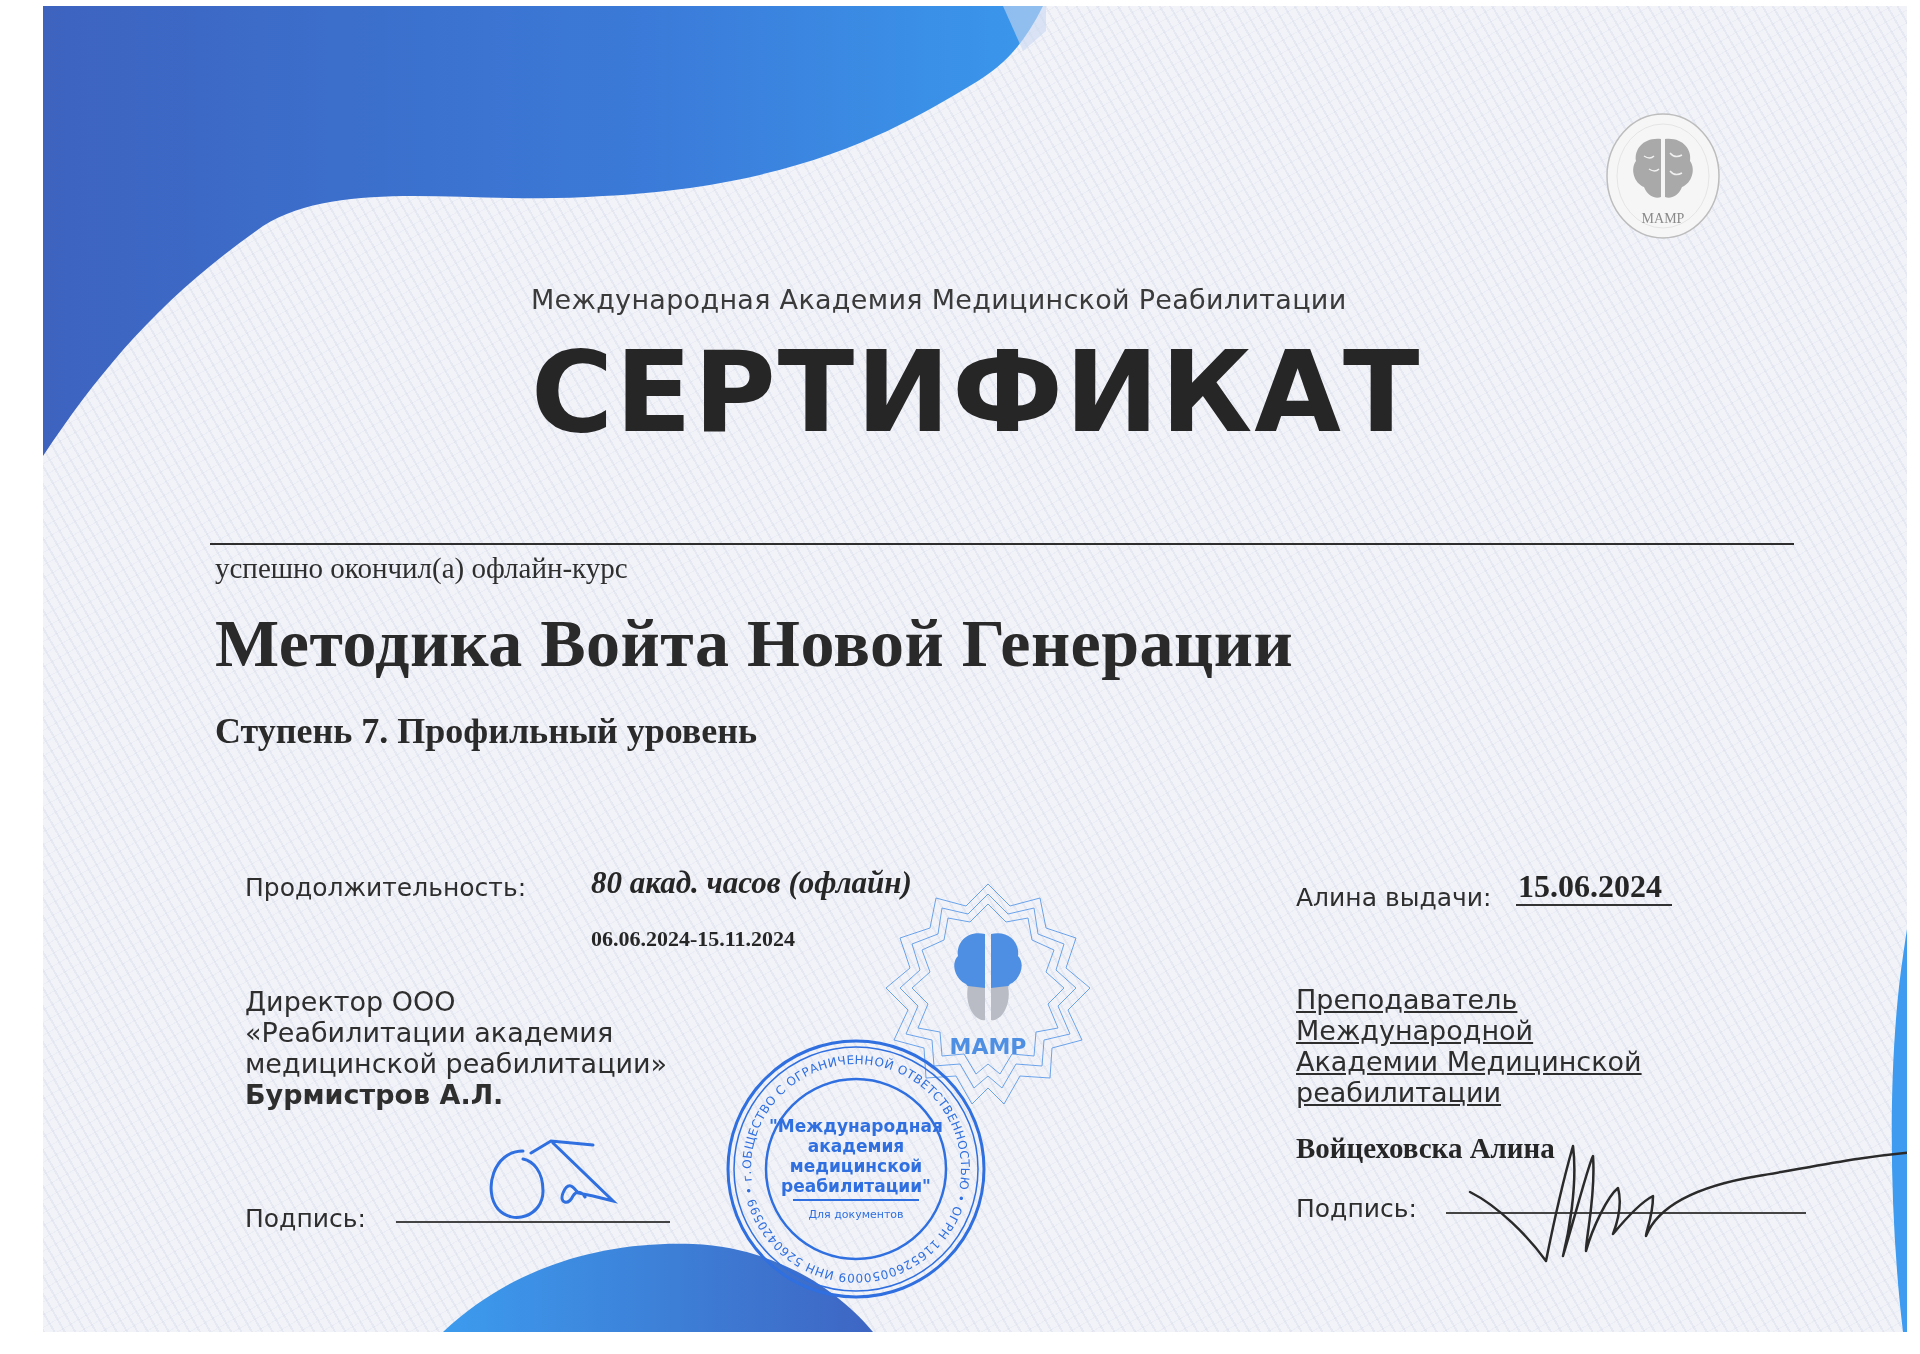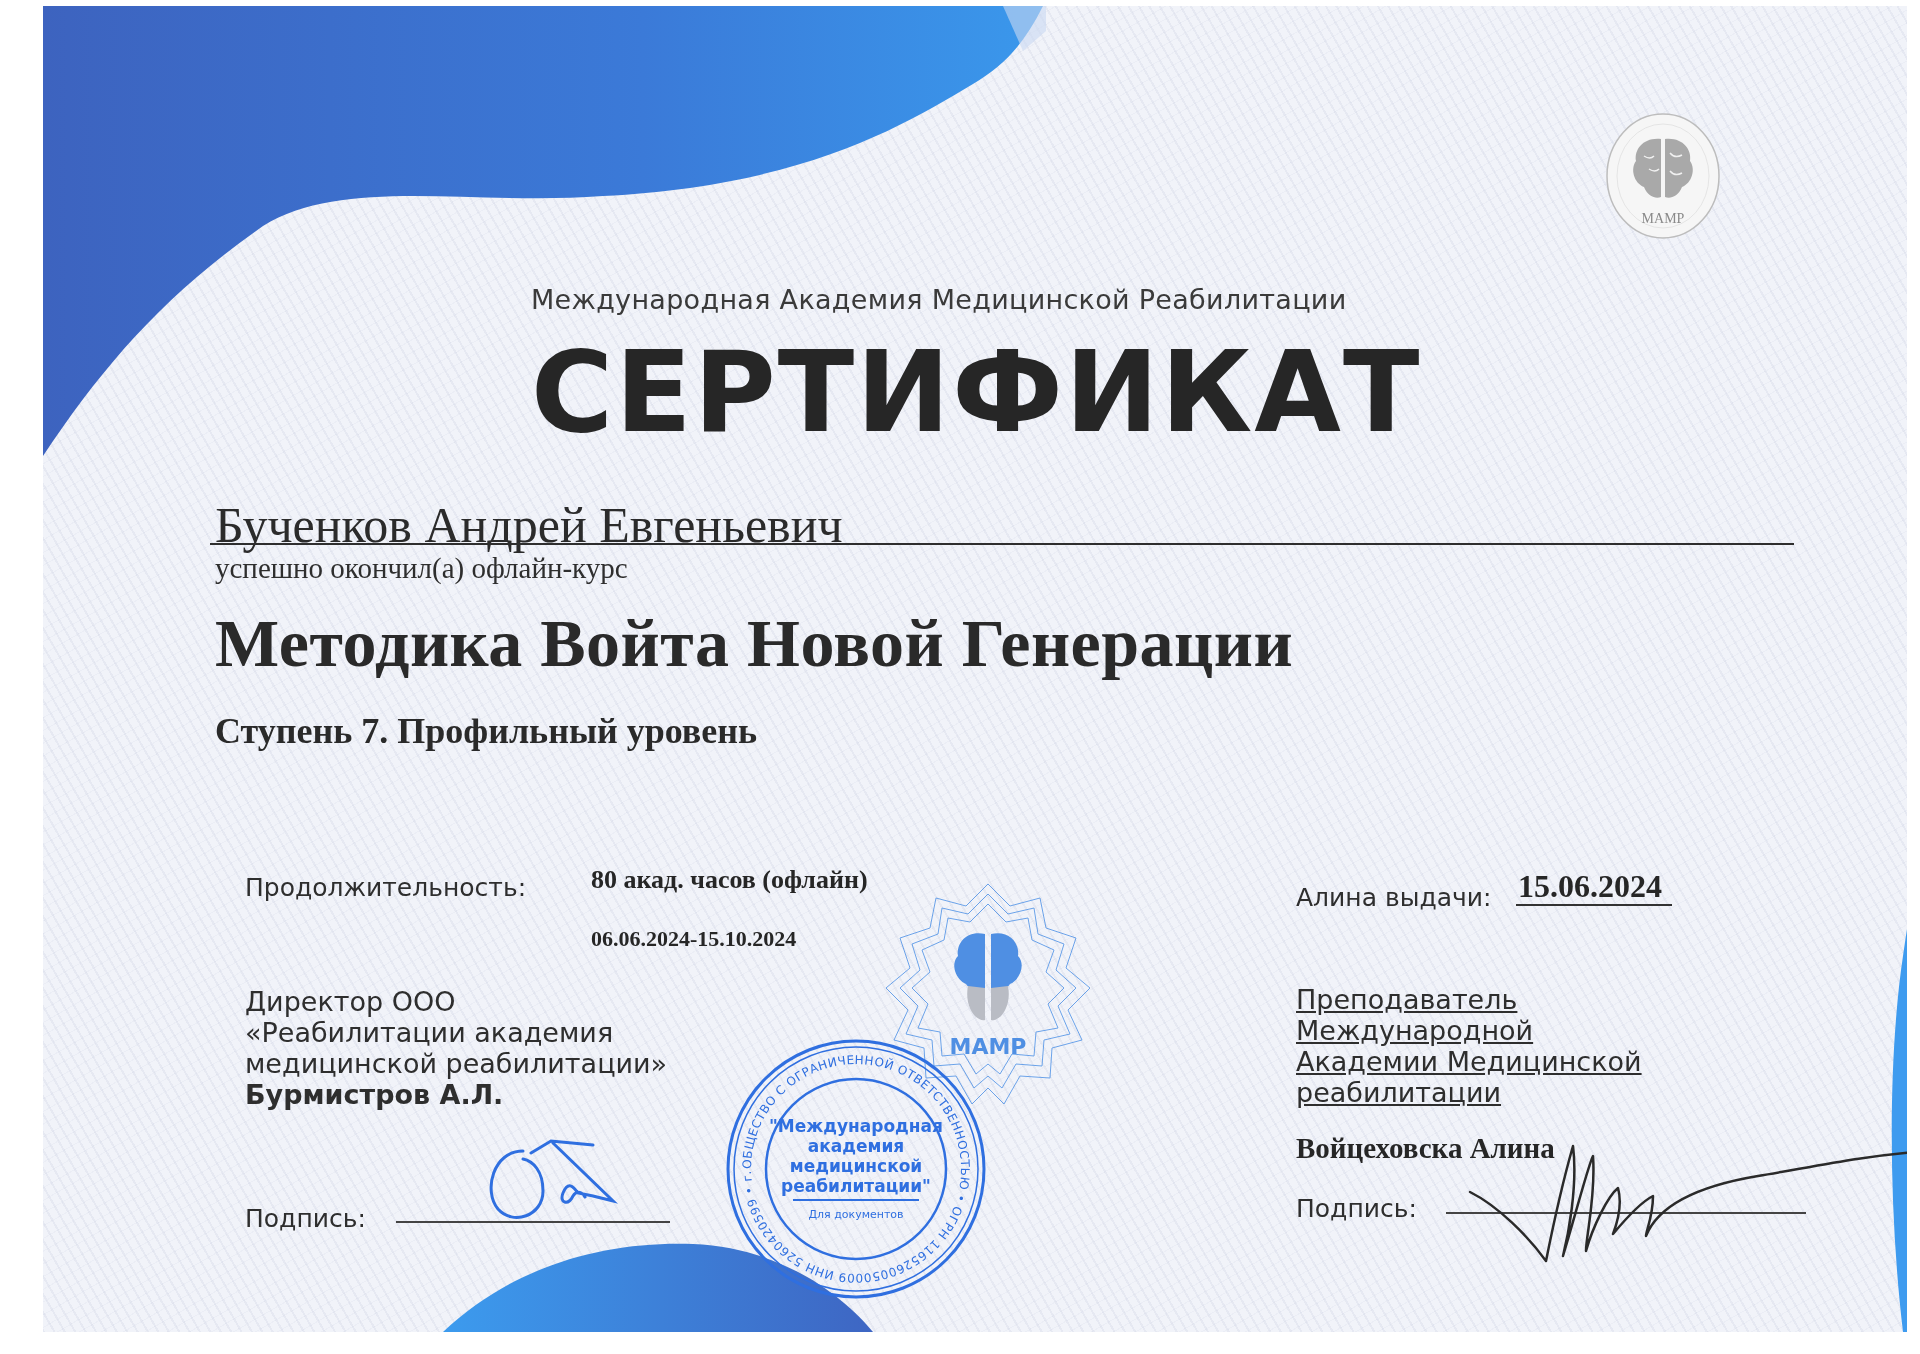--- a/index.html
+++ b/index.html
@@ -19,21 +19,21 @@
   .serif { font-family: "Liberation Serif", serif; }
   .org-name { left: 488px; top: 278px; font-size: 27px; color: #3a3a3a; letter-spacing: 0.3px; }
   .cert-title { left: 488px; top: 330px; font-size: 112px; font-weight: bold; color: #262626; letter-spacing: 2px; line-height: 1; }
   .recipient { left: 172px; top: 490px; font-size: 50px; color: #2b2b2b; }
   .recipient-line { left: 167px; top: 537px; width: 1584px; height: 2px; background: #2e2e2e; }
   .completed { left: 172px; top: 546px; font-size: 29px; color: #2e2e2e; }
   .course { left: 172px; top: 598px; font-size: 68px; font-weight: bold; color: #2a2a2a; letter-spacing: 0.5px; }
   .level { left: 172px; top: 704px; font-size: 36px; font-weight: bold; color: #2a2a2a; }
   .label { font-size: 25px; color: #2e2e2e; text-align: center; }
   .dur-label { left: 202px; top: 867px; }
-  .dur-value { left: 548px; top: 859px; font-size: 26px; font-weight: bold; color: #262626; }
+  .dur-value { left: 548px; top: 859px; font-size: 31px; font-weight: bold; color: #262626; font-style: italic; }
   .dur-dates { left: 548px; top: 920px; font-size: 22px; font-weight: bold; color: #262626; }
   .issue-label { left: 1253px; top: 877px; }
   .issue-value { left: 1475px; top: 862px; font-size: 32px; font-weight: bold; color: #262626; }
   .issue-line { left: 1473px; top: 898px; width: 156px; height: 2px; background: #333; }
   .director { left: 202px; top: 980px; font-size: 27px; line-height: 31px; color: #2e2e2e; }
   .director-name { font-weight: bold; }
   .sign-label { font-size: 25px; color: #2e2e2e; }
   .sig1-label { left: 202px; top: 1198px; }
   .sig1-line { left: 353px; top: 1215px; width: 274px; height: 2px; background: #444; }
   .teacher { left: 1253px; top: 978px; font-size: 27px; line-height: 31px; color: #2e2e2e; text-decoration: underline; }
@@ -76,41 +76,40 @@
     <ellipse cx="59" cy="65" rx="46" ry="52" fill="none" stroke="#e0e0e0" stroke-width="0.8"></ellipse>
     <path d="M57,28 C40,26 30,38 32,50 C26,58 30,72 40,76 C44,86 52,88 57,86 Z" fill="#a9a9a9"></path>
     <path d="M61,28 C78,26 88,38 86,50 C92,58 88,72 78,76 C74,86 66,88 61,86 Z" fill="#a9a9a9"></path>
     <path d="M40,45 q6,4 10,0 M45,58 q6,4 10,0 M66,42 q5,6 12,2 M66,60 q5,6 12,2" stroke="#f0f0f0" stroke-width="1.5" fill="none"></path>
     <text x="59" y="112" text-anchor="middle" font-family="Liberation Serif, serif" font-size="14" fill="#8a8a8a">МАМР</text>
   </svg>
 
   <div class="abs sans org-name">Международная Академия Медицинской Реабилитации</div>
   <div class="abs sans cert-title">СЕРТИФИКАТ</div>
 
-  <div class="abs serif recipient">Бученков Андрей Евгеньевич</div>
   <div class="abs recipient-line"></div>
   <div class="abs serif completed">успешно окончил(а) офлайн-курс</div>
   <div class="abs serif course">Методика Войта Новой Генерации</div>
   <div class="abs serif level">Ступень 7. Профильный уровень</div>
 
   <svg class="abs" style="left:825px;top:870px;" width="240" height="250" viewBox="0 0 240 250">
     <g fill="none" stroke="#4a8fe6" stroke-width="1" opacity="0.8">
       <path d="M120,8 L142,30 L172,22 L178,52 L208,62 L198,92 L222,112 L200,134 L214,164 L184,172 L182,202 L152,200 L136,228 L120,212 L104,228 L88,200 L58,202 L56,172 L26,164 L40,134 L18,112 L42,92 L32,62 L62,52 L68,22 L98,30 Z"></path>
       <path d="M120,18 L140,38 L166,32 L170,58 L196,68 L188,94 L208,112 L190,130 L202,158 L176,164 L174,190 L148,188 L134,212 L120,200 L106,212 L92,188 L66,190 L64,164 L38,158 L50,130 L32,112 L52,94 L44,68 L70,58 L74,32 L100,38 Z"></path>
       <path d="M120,28 L138,46 L160,42 L164,64 L186,74 L178,96 L196,112 L180,128 L190,152 L168,156 L166,180 L144,178 L132,198 L120,188 L108,198 L96,178 L74,180 L72,156 L50,152 L60,128 L44,112 L62,96 L54,74 L76,64 L80,42 L102,46 Z"></path>
     </g>
     <path d="M117,58 C100,54 88,66 90,80 C82,88 88,104 98,108 C104,116 112,116 117,112 Z" fill="#4f8fe3"></path>
     <path d="M123,58 C140,54 152,66 150,80 C158,88 152,104 142,108 C136,116 128,116 123,112 Z" fill="#4f8fe3"></path>
     <path d="M100,110 C96,130 108,146 117,144 L117,112 Z M140,110 C144,130 132,146 123,144 L123,112 Z" fill="#b9bcc4"></path>
     <text x="120" y="178" text-anchor="middle" font-family="DejaVu Sans, sans-serif" font-weight="bold" font-size="22" fill="#4f8fe3">МАМР</text>
   </svg>
 
   <div class="abs sans label dur-label">Продолжительность:</div>
   <div class="abs serif dur-value">80 акад. часов (офлайн)</div>
-  <div class="abs serif dur-dates">06.06.2024-15.10.2024</div>
+  <div class="abs serif dur-dates">06.06.2024-15.11.2024</div>
 
   <div class="abs sans label issue-label">Алина выдачи:</div>
   <div class="abs serif issue-value">15.06.2024</div>
   <div class="abs issue-line"></div>
 
   <div class="abs sans director">
     <div>Директор ООО</div>
     <div>«Реабилитации академия</div>
     <div>медицинской реабилитации»</div>
     <div class="director-name">Бурмистров А.Л.</div>

